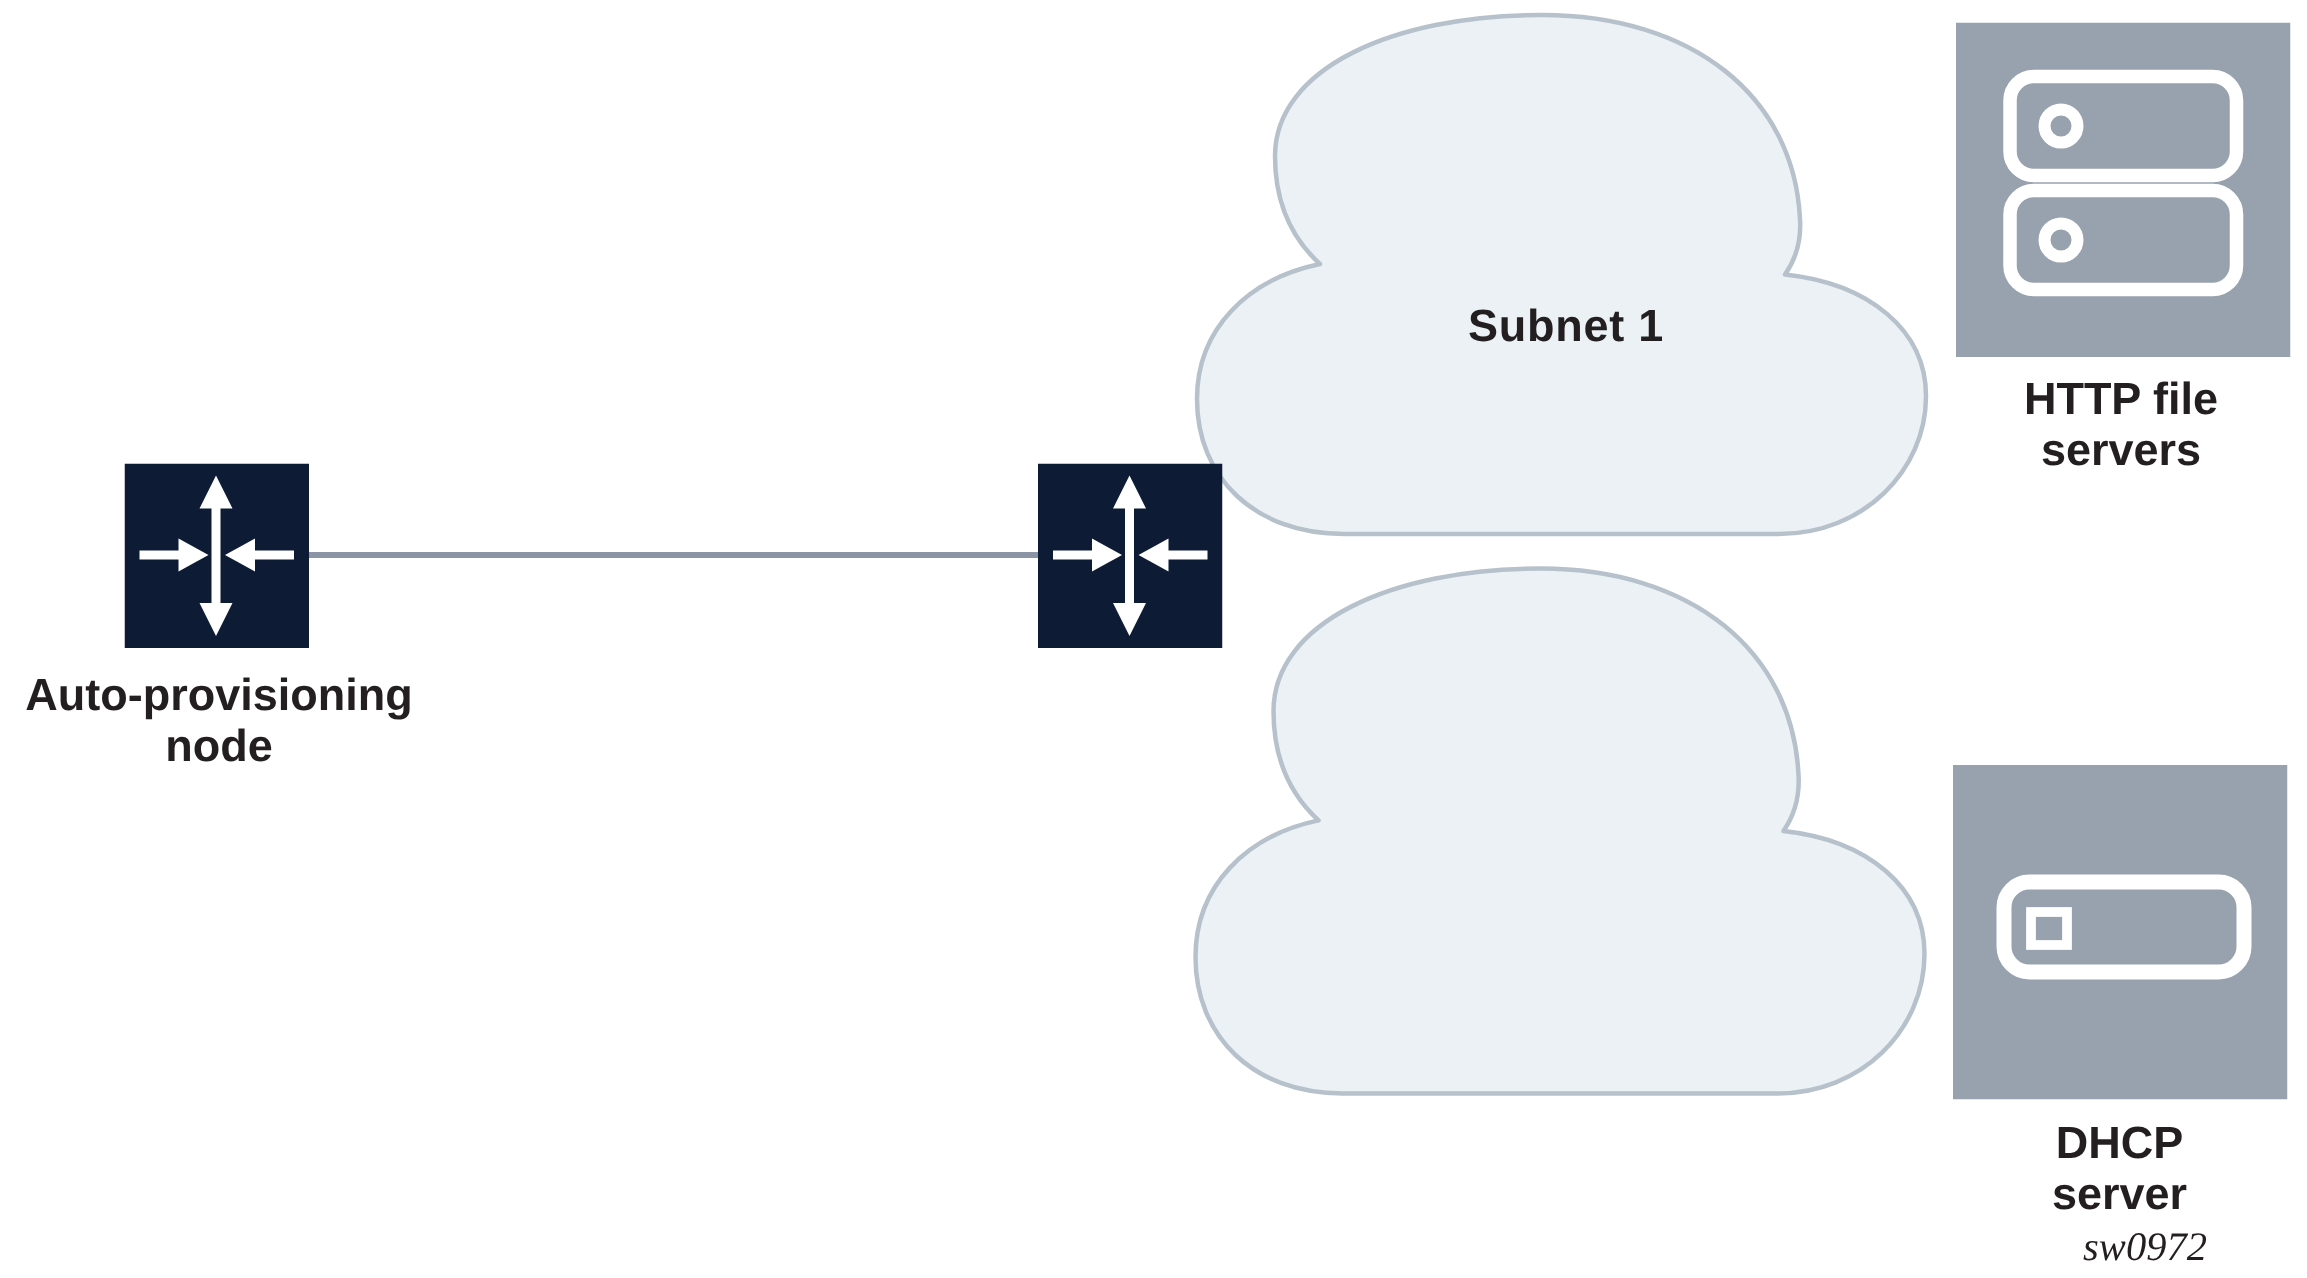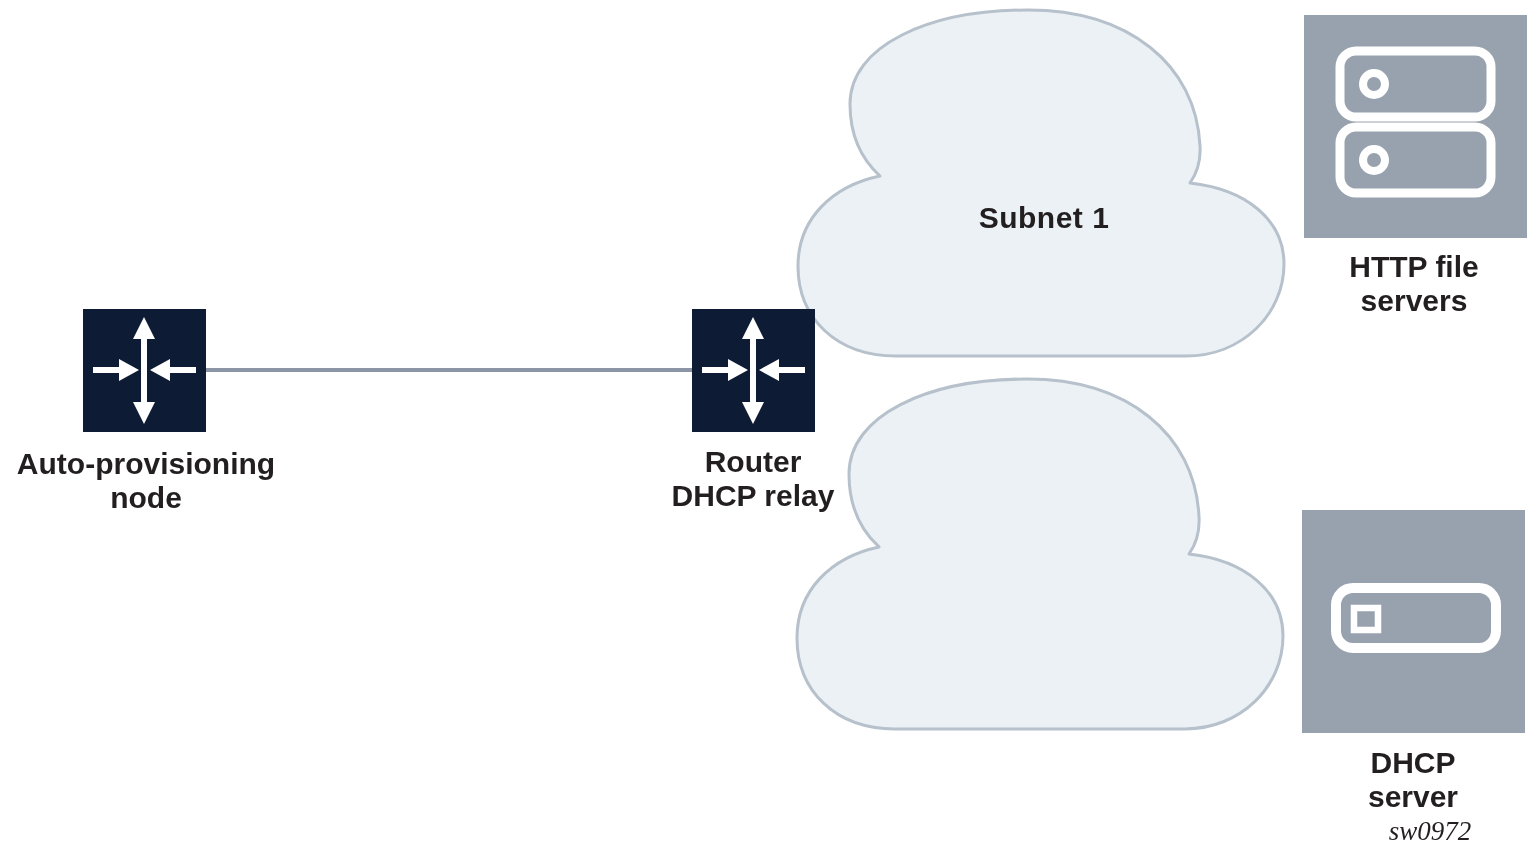--- a/index.html
+++ b/index.html
@@ -131,24 +131,20 @@
     <g>
       <rect class="arrow" x="58" y="28" width="6" height="66"></rect>
       <polygon class="arrow" points="61,8 50,30 72,30"></polygon>
       <polygon class="arrow" points="61,115 50,93 72,93"></polygon>
       <rect class="arrow" x="10" y="58" width="28" height="6"></rect>
       <polygon class="arrow" points="56,61 36,50 36,72"></polygon>
       <rect class="arrow" x="85" y="58" width="28" height="6"></rect>
       <polygon class="arrow" points="67,61 87,50 87,72"></polygon>
     </g>
   </svg>
-  <div class="abs node-label" style="left:593px;top:445px;">
-    <span>Router</span>
-    <span>DHCP relay</span>
-  </div>
 
   <svg class="abs node-svg" style="left:1304px;top:15px;" width="223" height="223" viewBox="0 0 223 223">
     <rect class="server-bg" x="0" y="0" width="223" height="223"></rect>
     <g>
       <rect class="srv-outline" x="36" y="36" width="151" height="66" rx="16"></rect>
       <rect class="srv-outline" x="36" y="112" width="151" height="66" rx="16"></rect>
       <circle class="srv-ring" cx="70" cy="69" r="11"></circle>
       <circle class="srv-ring" cx="70" cy="145" r="11"></circle>
     </g>
   </svg>

